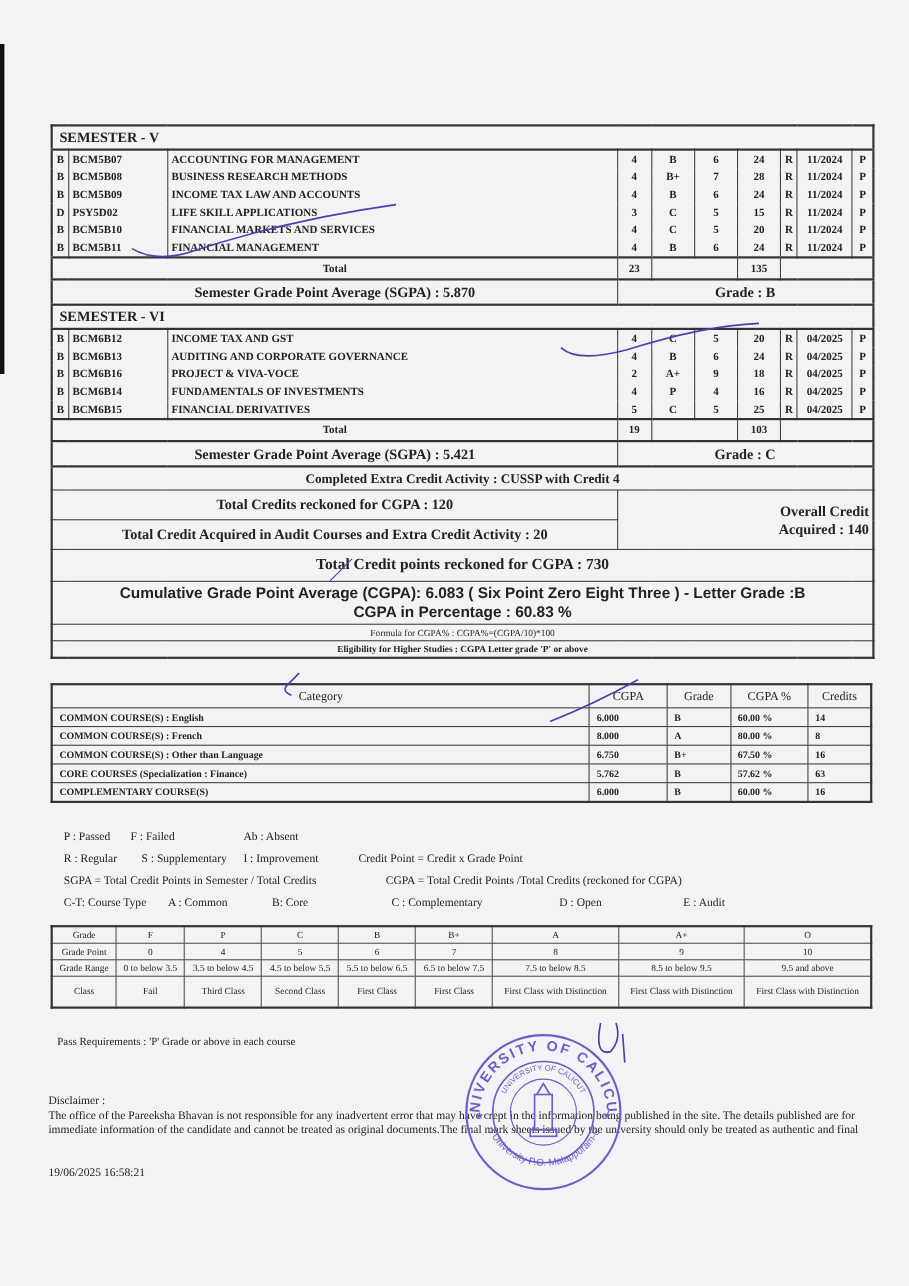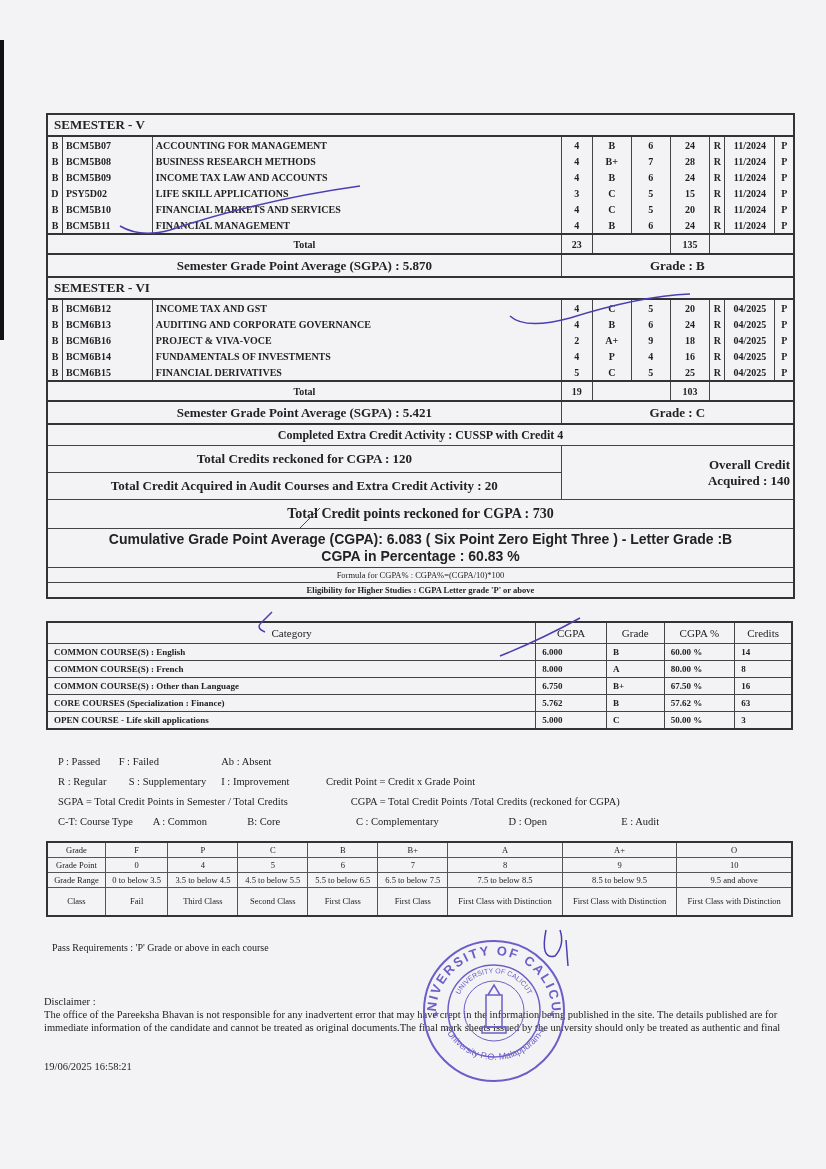--- a/index.html
+++ b/index.html
@@ -297,25 +297,25 @@
       <td class="n">16</td>
     </tr>
     <tr>
       <td>CORE COURSES (Specialization : Finance)</td>
       <td class="n">5.762</td>
       <td class="n">B</td>
       <td class="n">57.62 %</td>
       <td class="n">63</td>
     </tr>
     <tr>
-      <td>OPEN COURSE - Life skill applications</td>
-      <td class="n">5.000</td>
-      <td class="n">C</td>
-      <td class="n">50.00 %</td>
-      <td class="n">3</td>
+      <td>COMPLEMENTARY COURSE(S)</td>
+      <td class="n">6.000</td>
+      <td class="n">B</td>
+      <td class="n">60.00 %</td>
+      <td class="n">16</td>
     </tr>
   </tbody>
     </table>
 
   <div class="legend">
     <div class="row">
       <span style="width:58px">P : Passed</span>
       <span style="width:100px">F : Failed</span>
       <span>Ab : Absent</span>
     </div>

